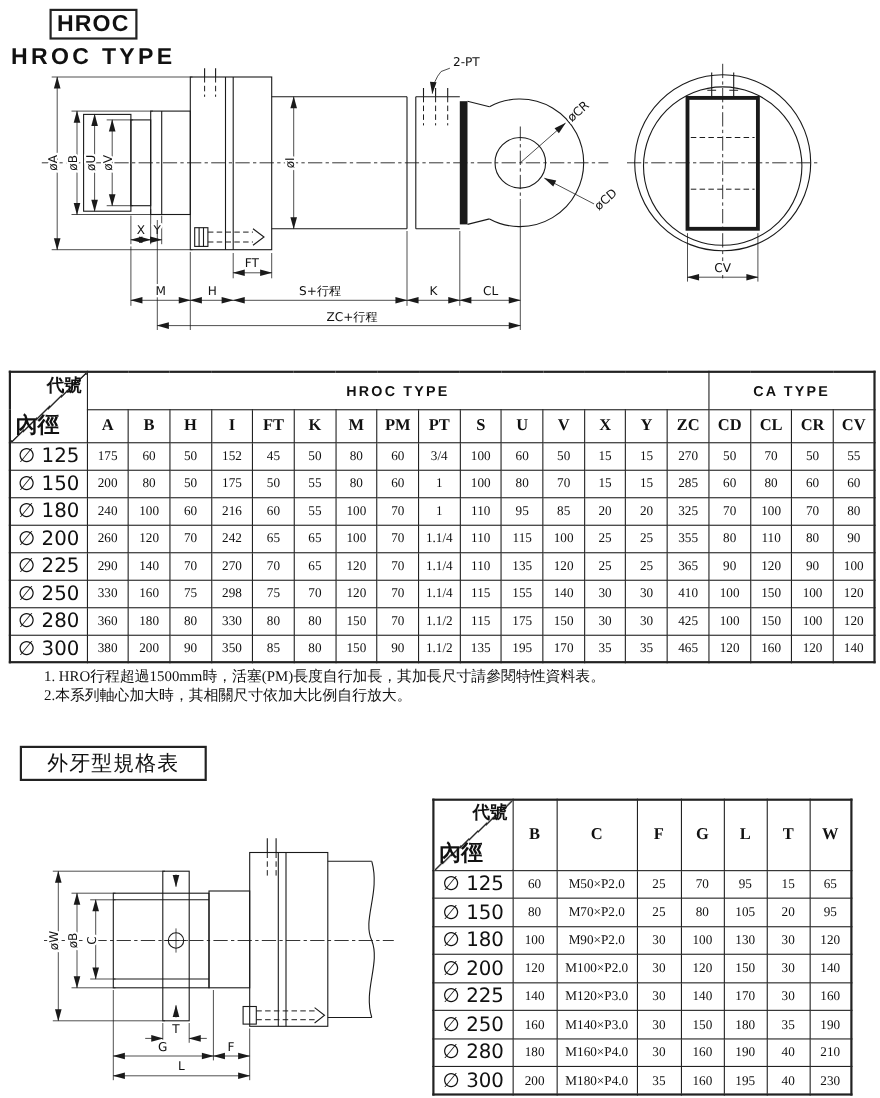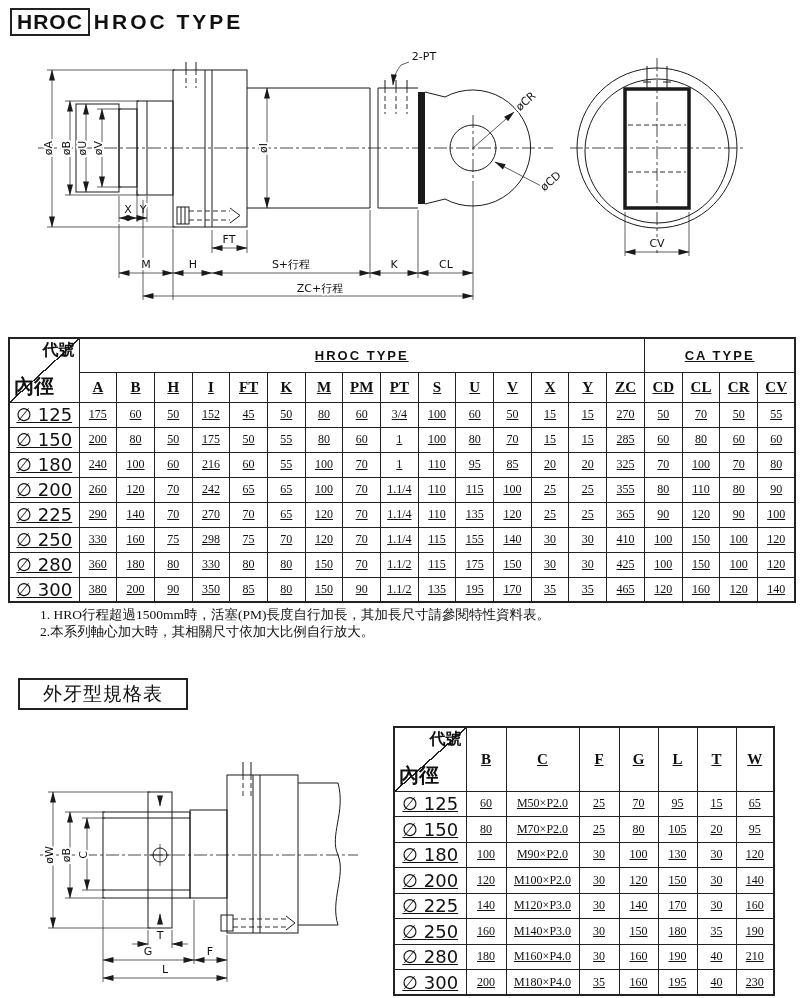--- a/index.html
+++ b/index.html
@@ -1,33 +1,33 @@
 <!DOCTYPE html>
 <html><head>
 <meta charset="utf-8">
 <style>
   html,body{margin:0;padding:0;background:#ffffff;}
   body{width:800px;height:998px;position:relative;font-family:"Liberation Sans",sans-serif;color:#111;}
   
-  #title-row{position:absolute;left:10px;top:8px;display:flex;align-items:center;gap:4px;}
+  #title-row{position:absolute;left:10px;top:8px;display:flex;align-items:center;gap:4px;flex-direction:column;}
   #title-badge{border:2px solid #222;padding:0 5px;font-size:21px;font-weight:bold;letter-spacing:1px;line-height:24px;}
   #title-text{font-size:21px;font-weight:bold;letter-spacing:3px;}
   
   #drawings-layer{position:absolute;left:0;top:0;width:800px;height:998px;}
   .ln{stroke:#1a1a1a;stroke-width:1;fill:none;}
   .thk{stroke:#1a1a1a;stroke-width:3.5;fill:none;}
   .cl{stroke:#1a1a1a;stroke-width:0.8;fill:none;stroke-dasharray:13 3 3 3;}
   .dsh{stroke:#1a1a1a;stroke-width:0.9;fill:none;stroke-dasharray:5 3;}
   .ext{stroke:#1a1a1a;stroke-width:0.7;fill:none;}
   .lbl{font-family:"DejaVu Sans",sans-serif;font-size:11px;fill:#111;text-anchor:middle;
        paint-order:stroke;stroke:#fff;stroke-width:4px;stroke-linejoin:round;}
   
   table{border-collapse:collapse;table-layout:fixed;background:#fff;}
   .spec td,.spec th{border:1px solid #222;text-align:center;vertical-align:middle;overflow:hidden;padding:0;}
-  .spec{border:2px solid #222;text-decoration:underline;}
+  .spec{border:2px solid #222;}
   .group-h{font-family:"Liberation Sans",sans-serif;font-size:13px;letter-spacing:2px;}
   .col-h{font-family:"Liberation Serif",serif;font-size:15px;}
   .spec td{font-family:"Liberation Serif",serif;font-size:12px;}
   .spec td.bore{font-family:"DejaVu Sans",sans-serif;font-size:18px;letter-spacing:0px;}
   #main-table{position:absolute;left:8px;top:337px;width:787px;}
   #thread-table{position:absolute;left:393px;top:726px;width:380px;}
   
   .corner{position:relative;background:
      linear-gradient(to bottom right,transparent calc(50% - 0.7px),#222 calc(50% - 0.7px),#222 calc(50% + 0.7px),transparent calc(50% + 0.7px));}
   .corner .c-top{position:absolute;top:1px;right:4px;font-size:16px;font-family:"DejaVu Sans",sans-serif;}

